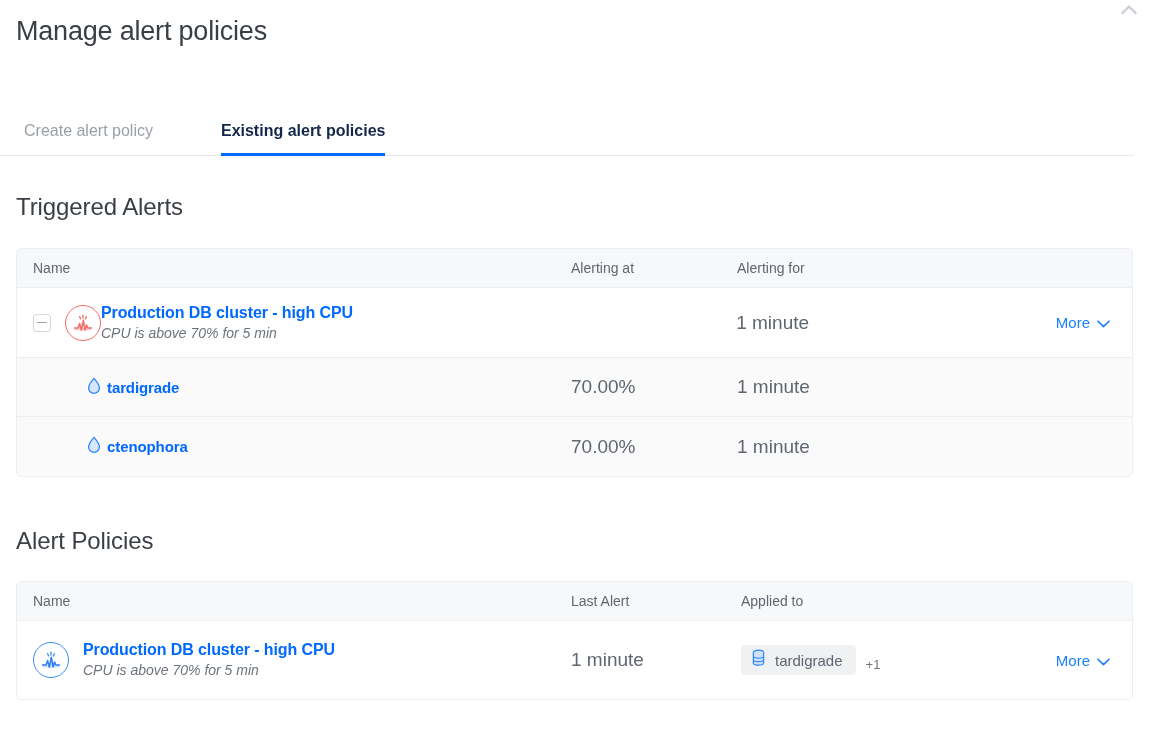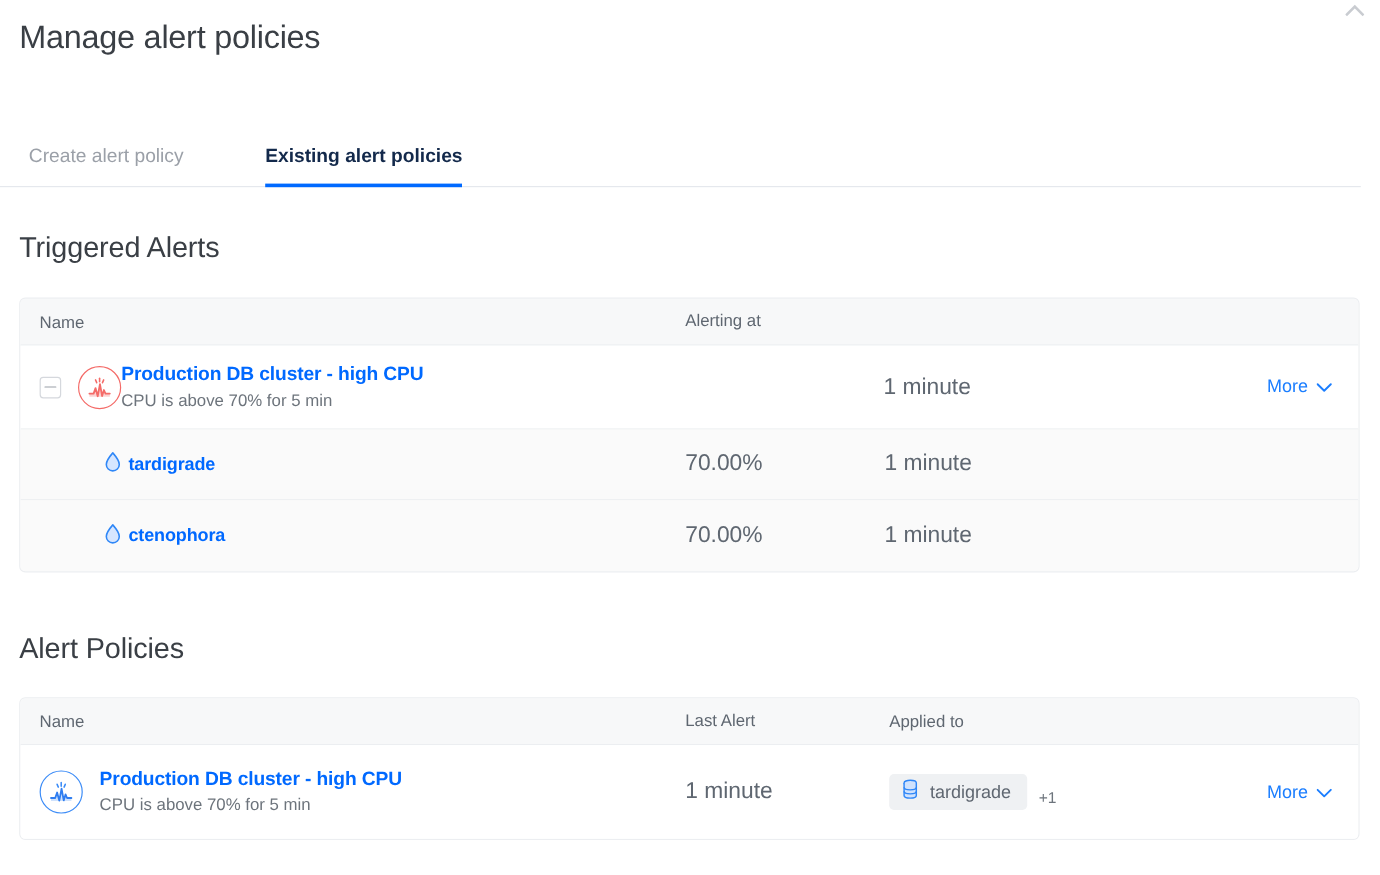--- a/index.html
+++ b/index.html
@@ -156,20 +156,21 @@
     color: #0069ff;
     cursor: pointer;
     line-height: 20px;
     letter-spacing: -0.1px;
   }
   .name-desc {
     font-size: 14px;
     color: #6d747c;
     line-height: 19px;
     margin-top: 1px;
+    font-style: italic;
   }
 
   
   .droplet-link {
     display: flex; align-items: center;
     font-size: 15px; font-weight: 700;
     color: #0069ff;
     cursor: pointer;
     margin-left: 54px;
   }
@@ -229,20 +230,21 @@
 
   <h2 class="section-title" id="triggered-title">Triggered Alerts</h2>
 
   <div class="table" id="triggered-table">
 
     <div class="thead">
       <div class="c-name">
           <span class="th">Name</span>
         </div>
       <div class="c-at"><span class="th">Alerting at</span></div>
+      <div class="c-for"><span class="th">Alerting for</span></div>
       <div class="c-more"></div>
     </div>
 
     <div class="row parent">
       <div class="c-name">
         <div class="expander">
           <span class="bar"></span>
         </div>
         <div class="policy-icon red">
           <svg width="26" height="26" viewBox="0 0 26 26" fill="none">

